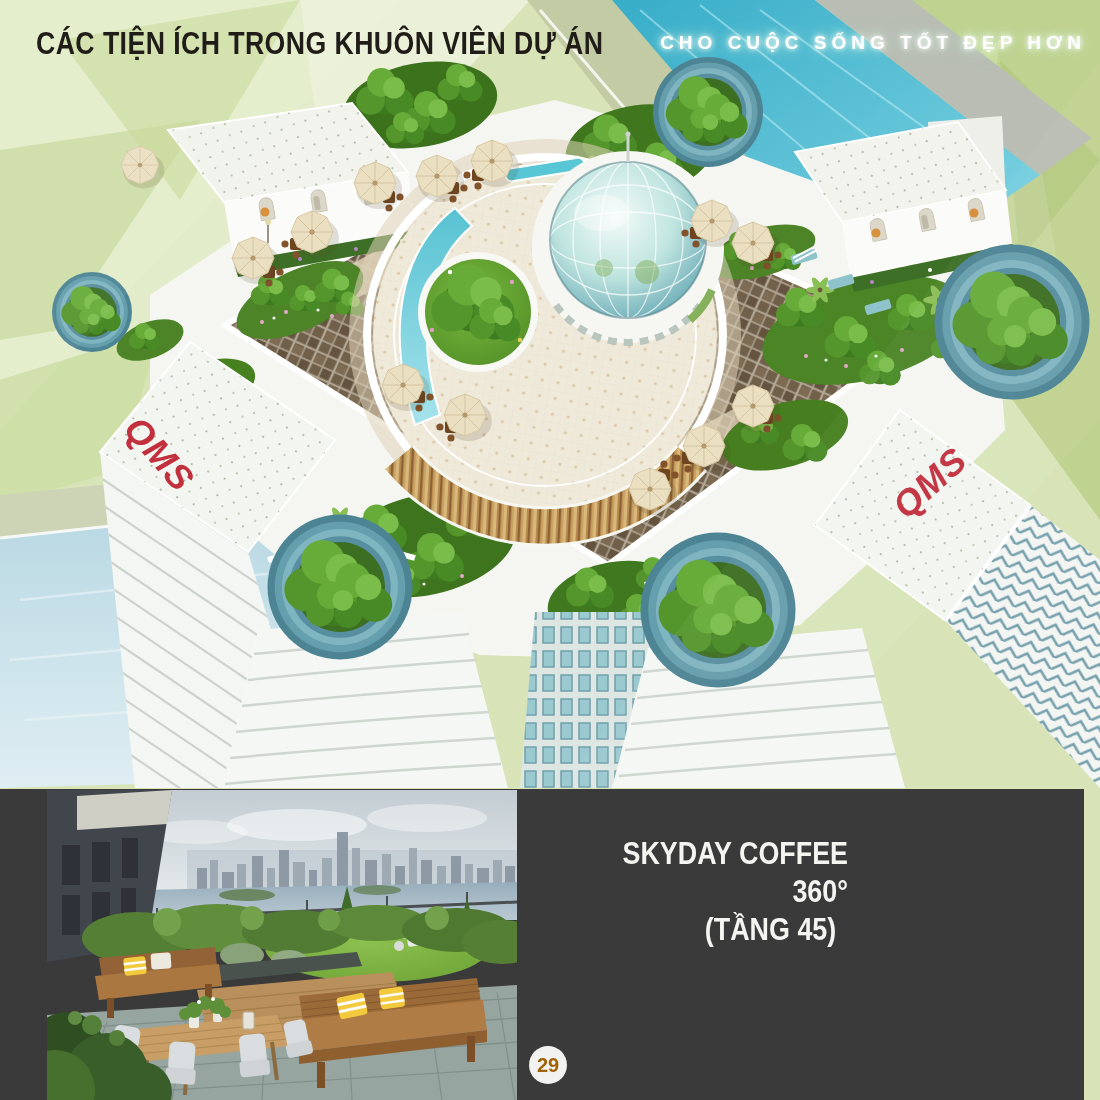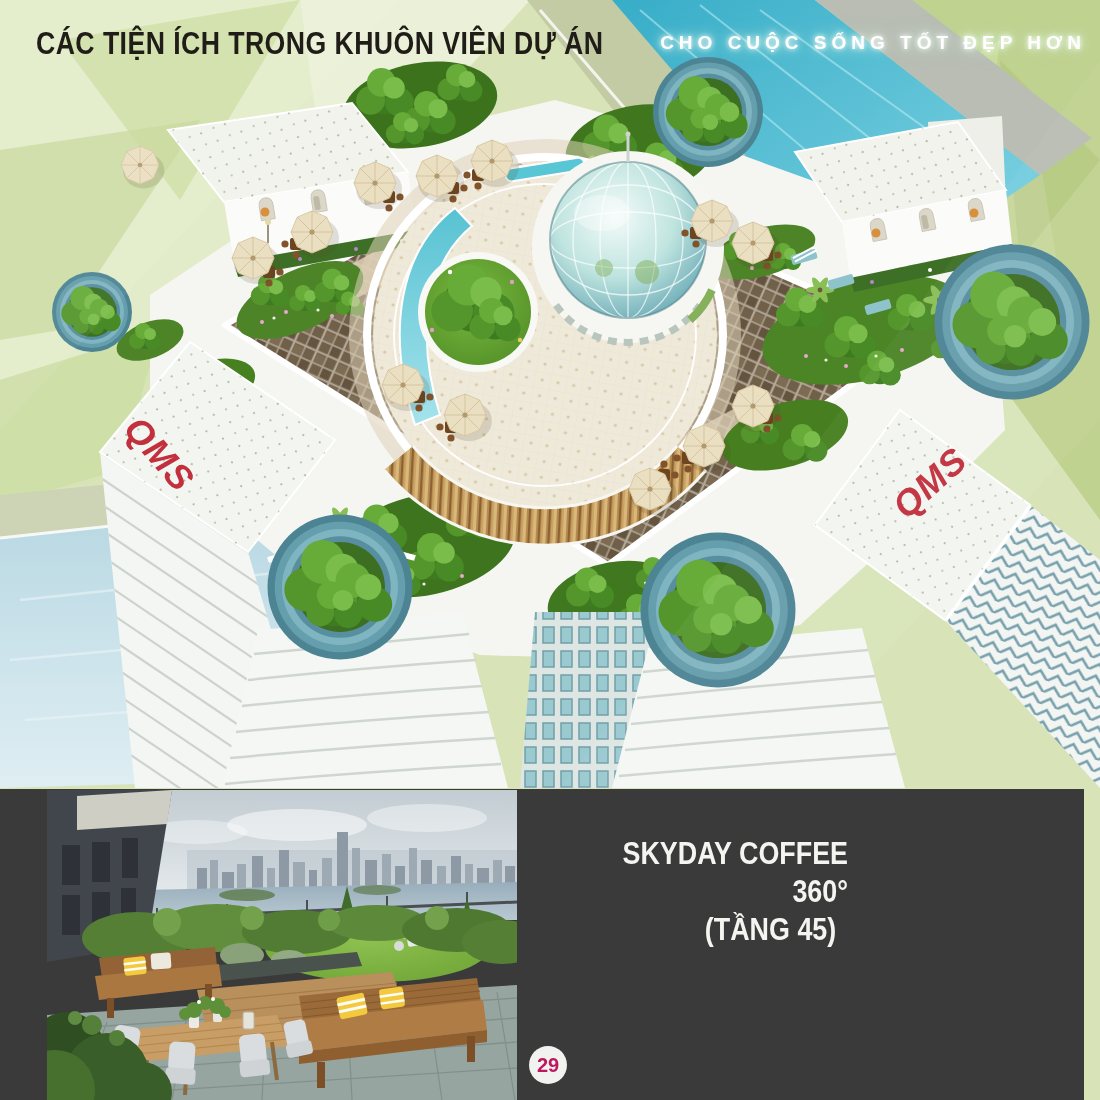--- a/index.html
+++ b/index.html
@@ -14,21 +14,21 @@
              color:#ffffff; letter-spacing:5px; white-space:nowrap; z-index:5;
              text-shadow:0 0 5px rgba(255,255,255,.95), 0 0 11px rgba(225,255,235,.85), 0 0 18px rgba(200,245,220,.6); }
   .band { position:absolute; left:0; top:789px; width:1084px; height:311px; background:#3a3a3a; }
   .photo { position:absolute; left:47px; top:1px; width:470px; height:310px; overflow:hidden; }
   .caption { position:absolute; left:552px; top:46px; width:296px; text-align:right;
              color:#f4f4f1; font-weight:bold; transform:scaleX(.84); transform-origin:100% 0;
              line-height:1.18; }
   .caption .l1 { font-size:32px; letter-spacing:0; }
   .caption .l2 { font-size:32px; padding-right:14px; }
   .page-num { position:absolute; left:529px; top:257px; width:38px; height:38px; border-radius:50%;
-              background:#f2f2f0; color:#be185d; font-weight:bold; font-size:20px;
+              background:#f2f2f0; color:#a16207; font-weight:bold; font-size:20px;
               display:flex; align-items:center; justify-content:center; }
   svg text.logo { font-family:"Liberation Sans", sans-serif; font-weight:bold; font-style:italic;
                   fill:#c2303e; letter-spacing:1px; }
 </style>
 </head>
 <body>
 
 <div class="page">
 
   <div class="render">

